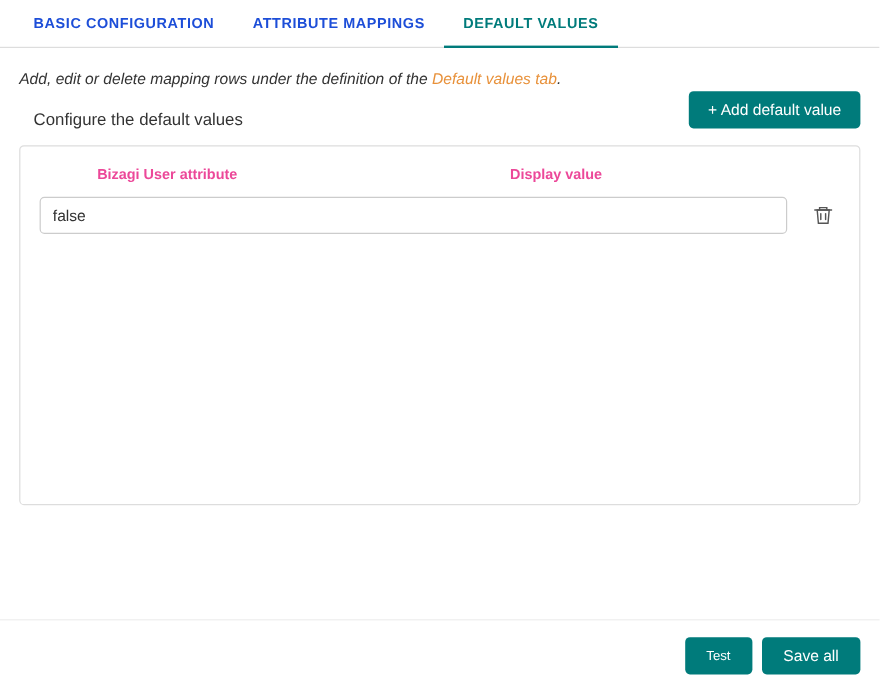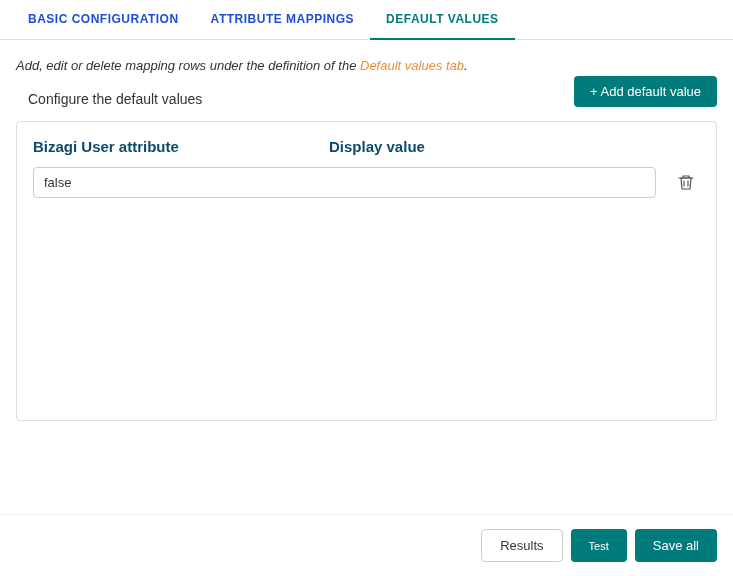--- a/index.html
+++ b/index.html
@@ -85,23 +85,24 @@
       min-height: 300px;
     }
 
     .table-cols {
       display: flex;
       gap: 16px;
       margin-bottom: 12px;
     }
 
     .col-header {
-      font-size: 15px;
+      font-size: 12px;
       font-weight: 600;
-      color: #0c4a6e;
+      color: #ec4899;
+      margin-left: 48px;
     }
 
     .col-bizagi { flex: 0 0 280px; }
     .col-display { flex: 1; }
 
     .table-row-item {
       display: flex;
       gap: 16px;
       align-items: center;
     }
@@ -234,16 +235,15 @@
           <path d="M3 5h10l-1 11H4L3 5z" stroke="#555" stroke-width="1.2" fill="none"></path>
           <path d="M1 5h14M5 5V3h6v2" stroke="#555" stroke-width="1.2" stroke-linecap="round"></path>
           <path d="M6 8v5M10 8v5" stroke="#555" stroke-width="1.2" stroke-linecap="round"></path>
         </svg>
       </button>
     </div>
   </div>
 </div>
 
 <div class="footer">
-  <button class="btn-results">Results</button>
   <button class="btn-test">Test</button>
   <button class="btn-save">Save all</button>
 </div>
 
 </body></html>

